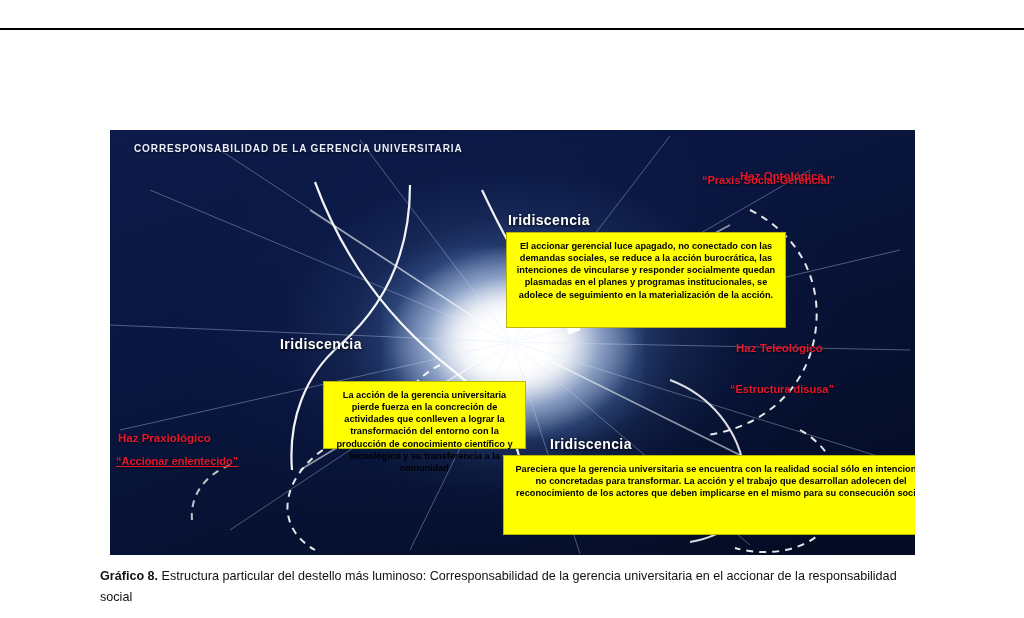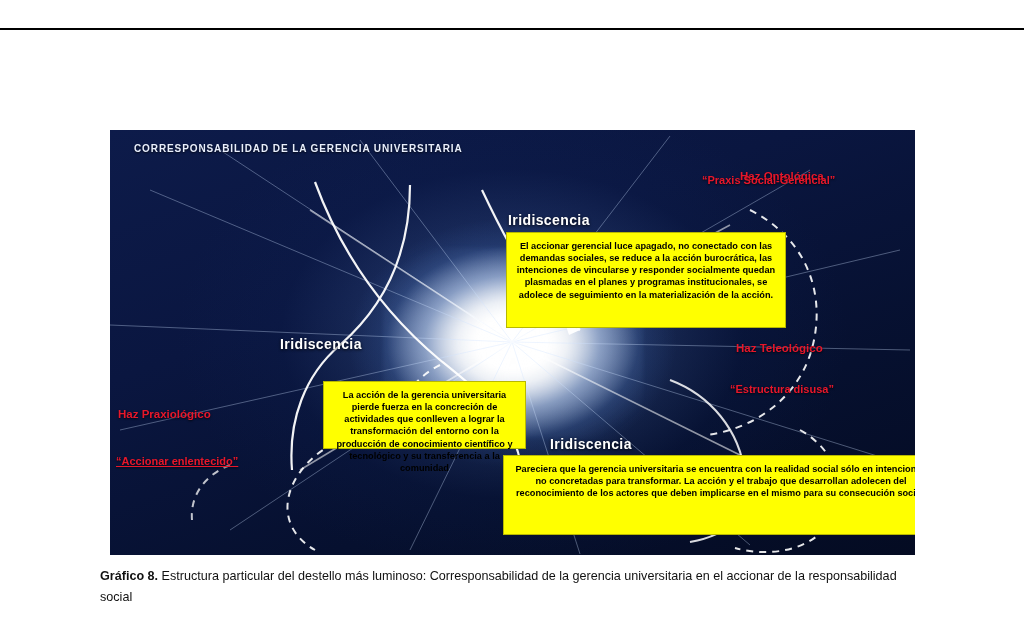--- a/index.html
+++ b/index.html
@@ -178,21 +178,21 @@
     <div class="fig-title">
       <div>CORRESPONSABILIDAD DE LA GERENCIA UNIVERSITARIA</div>
     </div>
 
     <div class="haz" style="left:630px; top:40px;">Haz Ontológica</div>
     <div class="haz-sub" style="left:592px; top:44px;">“Praxis Social-Gerencial”</div>
 
     <div class="haz" style="left:626px; top:212px;">Haz Teleológico</div>
     <div class="haz-sub" style="left:620px; top:253px;">“Estructura disusa”</div>
 
-    <div class="haz" style="left:8px; top:278px;">Haz Praxiológico</div>
+    <div class="haz" style="left:8px; top:302px;">Haz Praxiológico</div>
     <div class="haz-sub" style="left:6px; top:325px;text-decoration:underline;">“Accionar enlentecido”</div>
 
     <div class="label-irid" style="left:398px; top:82px;">Iridiscencia</div>
     <div class="note" style="left:396px; top:102px; width:280px; height:96px;">El accionar gerencial luce apagado, no conectado con las demandas sociales, se reduce a la acción burocrática, las intenciones de vincularse y responder socialmente quedan plasmadas en el planes y programas institucionales, se adolece de seguimiento en la materialización de la acción.</div>
 
     <div class="label-irid" style="left:170px; top:206px;">Iridiscencia</div>
     <div class="note" style="left:213px; top:225px; width:203px; height:68px;margin-top:26px;">La acción de la gerencia universitaria pierde fuerza en la concreción de actividades que conlleven a lograr la transformación del entorno con la producción de conocimiento científico y tecnológico y su transferencia a la comunidad</div>
 
     <div class="label-irid" style="left:440px; top:306px;">Iridiscencia</div>
     <div class="note" style="left:393px; top:325px; width:436px; height:80px;">Pareciera que la gerencia universitaria se encuentra con la realidad social sólo en intenciones no concretadas para transformar. La acción y el trabajo que desarrollan adolecen del reconocimiento de los actores que deben implicarse en el mismo para su consecución social.</div>

